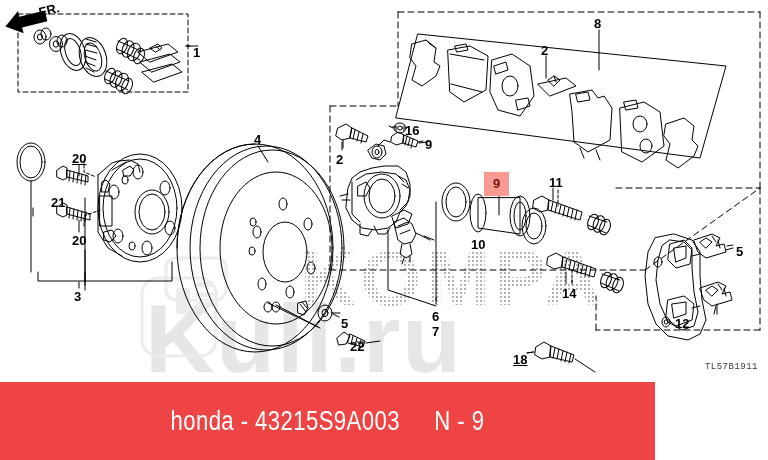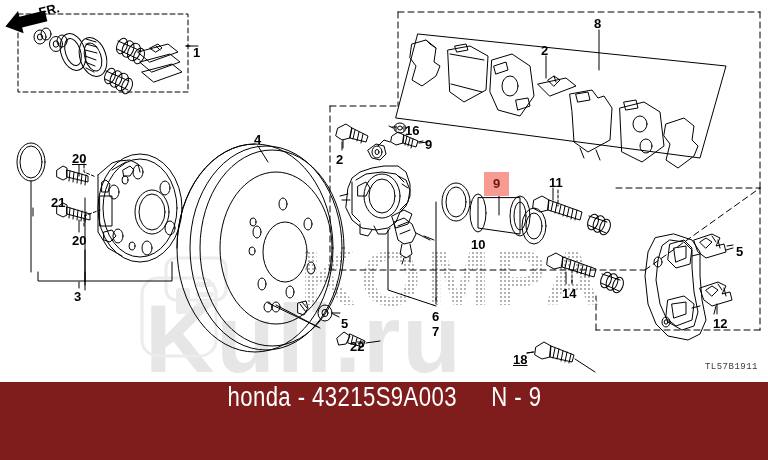--- a/index.html
+++ b/index.html
@@ -39,23 +39,23 @@
     position:absolute;right:10px;bottom:10px;
     font-family:Liberation Mono, monospace;
     font-size:9px;letter-spacing:.5px;color:#3a3a3a;
   }
 
   
   #fr{position:absolute;left:4px;top:336px;width:70px;height:34px;}
 
   
   #footer{
-    position:absolute;left:0;top:382px;width:768px;height:78px;
-    background:#7f1d1d;
-    display:flex;align-items:flex-start;justify-content:center;
+    position:absolute;left:0;top:382px;width:655px;height:78px;
+    background:#ef4444;
+    display:flex;align-items:center;justify-content:center;
   }
   #footer .ftext{
     color:#ffffff;
     font-family:"Liberation Sans", sans-serif;
     font-size:27px;
     font-weight:400;
     letter-spacing:.5px;
     transform:scaleX(.82);
     transform-origin:center;
     white-space:nowrap;
@@ -407,21 +407,21 @@
         <div class="callout" style="left: 72px; top: 234px;">20</div>
         <div class="callout" style="left: 74px; top: 290px;">3</div>
         <div class="callout" style="left: 336px; top: 153px;">2</div>
         <div class="callout" style="left: 405px; top: 124px;">16</div>
         <div class="callout" style="left: 425px; top: 138px;">9</div>
         <div class="callout hl" style="left: 484px; top: 172px;">9</div>
         <div class="callout" style="left: 549px; top: 176px;">11</div>
         <div class="callout" style="left: 436px; top: 238px; margin-left: 35px;">10</div>
         <div class="callout" style="left: 562px; top: 287px;">14</div>
         <div class="callout" style="left: 736px; top: 245px;">5</div>
-        <div class="callout" style="left: 713px; top: 317px;">12</div>
+        <div class="callout" style="left: 675px; top: 317px;">12</div>
         <div class="callout" style="left: 341px; top: 317px;">5</div>
         <div class="callout" style="left: 350px; top: 340px;">22</div>
         <div class="callout" style="left: 432px; top: 310px;">6</div>
         <div class="callout" style="left: 432px; top: 325px;">7</div>
         <div class="callout" style="left: 513px; top: 353px; text-decoration: underline;">18</div>
       </div>
 
   </div>
 
   <div id="footer">

